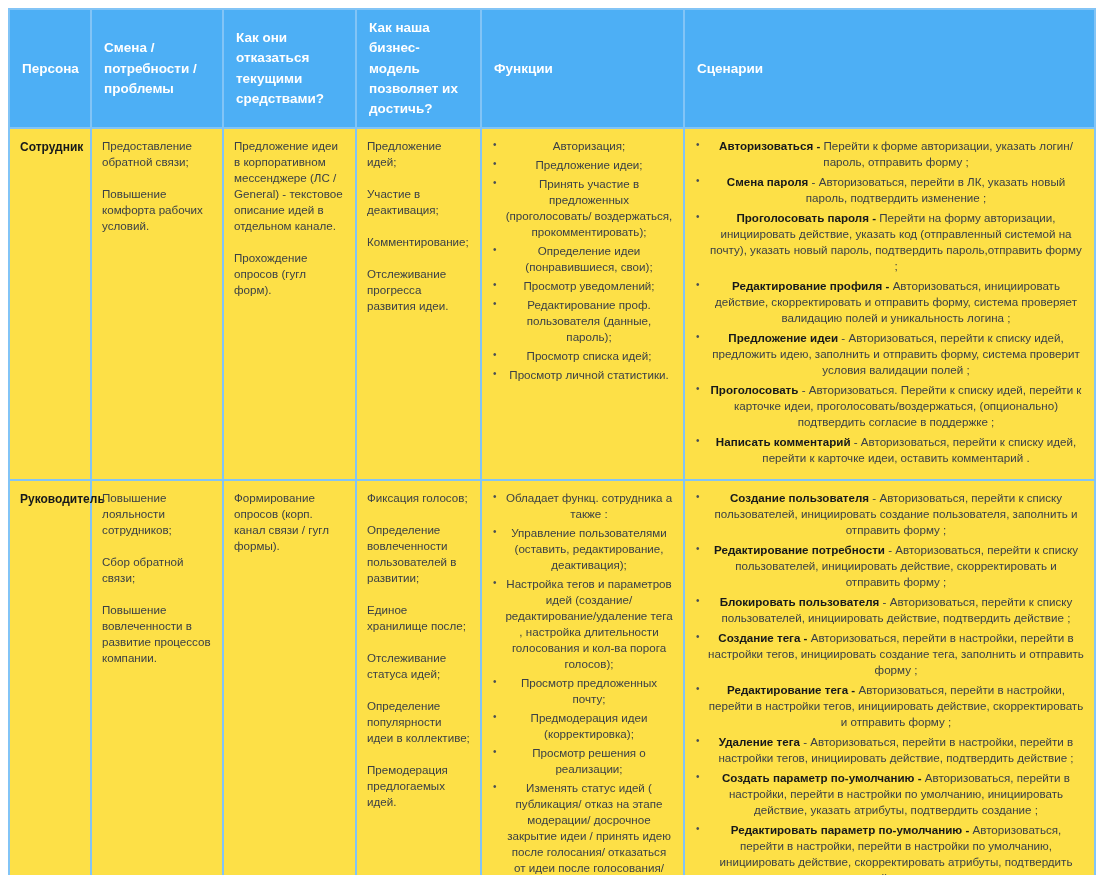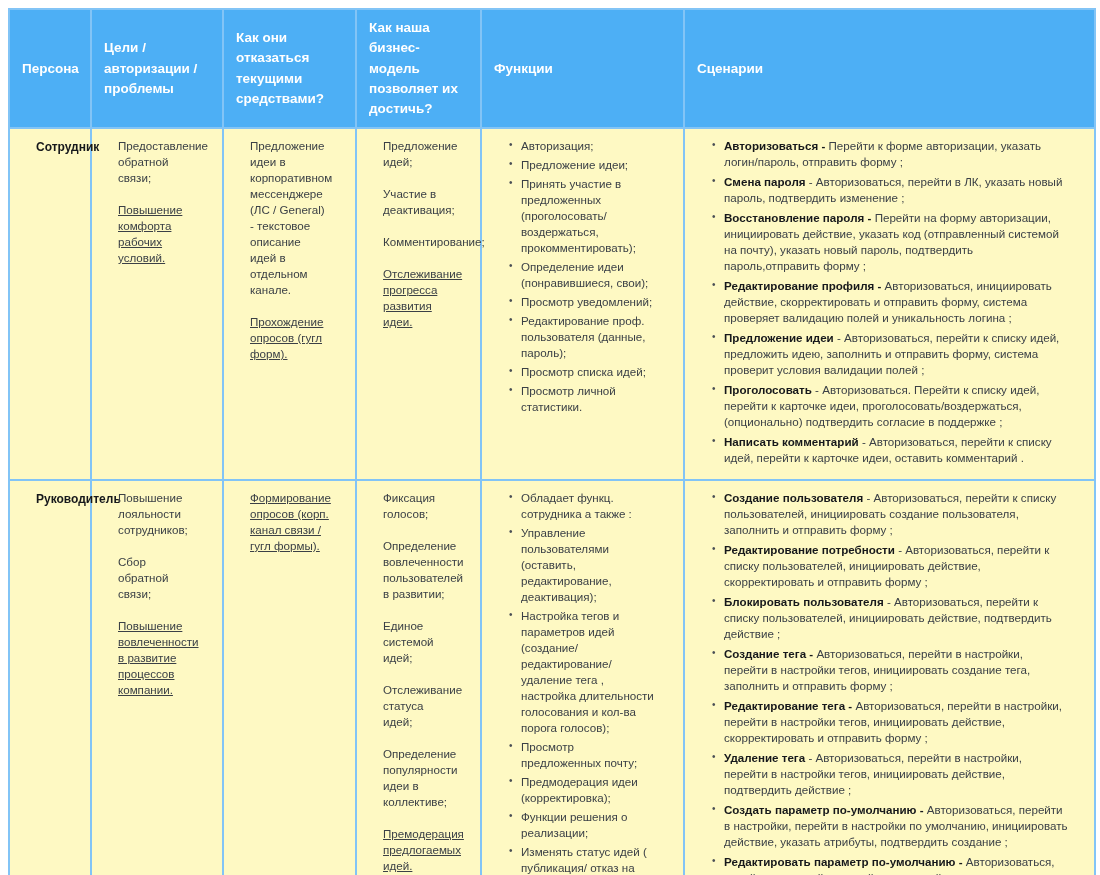--- a/index.html
+++ b/index.html
@@ -21,36 +21,36 @@
     background: #4DAFF5;
     color: #ffffff;
     font-size: 13.5px;
     font-weight: bold;
     text-align: left;
     padding: 8px 12px;
     vertical-align: middle;
     line-height: 1.5;
   }
   td {
-    background: #fef9c3;
-    padding: 9px 26px;
+    background: #fde047;
+    padding: 9px 10px;
     font-size: 11.6px;
     color: #3B4046;
     line-height: 1.38;
   }
   td.persona-cell {
     font-weight: bold;
     color: #16181B;
     font-size: 12px;
     padding-top: 10px;
   }
   td p { margin: 0 0 16px 0; }
-  td p:last-child { margin-bottom: 0; text-decoration: underline; }
+  td p:last-child { margin-bottom: 0; }
   ul { list-style: none; margin: 0; padding: 0; }
-  li { position: relative; padding-left: 13px; margin-bottom: 3px; }
+  li { position: relative; padding-left: 13px; margin-bottom: 3px; text-align: center; }
   li::before {
     content: "\2022";
     position: absolute;
     left: 1px; top: 0;
     font-size: 10px;
     color: #4A4F55;
   }
   ul.scenario-list li { margin-bottom: 4px; }
   b { color: #16181B; }
   thead tr { height: 82px; }
@@ -65,21 +65,21 @@
     <col style="width:82px">
       <col style="width:132px">
       <col style="width:133px">
     <col style="width:125px">
       <col style="width:203px">
       <col style="width:411px">
   </colgroup>
   <thead>
     <tr>
       <th>Персона</th>
-      <th>Цели / авторизации / проблемы</th>
+      <th>Смена / потребности / проблемы</th>
       <th>Как они отказаться текущими средствами?</th>
       <th>Как наша бизнес-модель позволяет их достичь?</th>
       <th>Функции</th>
       <th>Сценарии</th>
     </tr>
   </thead>
   <tbody>
     <tr class="row-employee">
       <td class="persona-cell">Сотрудник</td>
       <td>
@@ -105,54 +105,54 @@
           <li>Просмотр уведомлений;</li>
           <li>Редактирование проф. пользователя (данные, пароль);</li>
           <li>Просмотр списка идей;</li>
           <li>Просмотр личной статистики.</li>
         </ul>
       </td>
       <td>
         <ul class="scenario-list">
           <li><b>Авторизоваться -</b> <span>Перейти к форме авторизации, указать логин/пароль, отправить форму ;</span></li>
           <li><b>Смена пароля</b> <span>- Авторизоваться, перейти в ЛК, указать новый пароль, подтвердить изменение ;</span></li>
-          <li><b>Восстановление пароля -</b> <span>Перейти на форму авторизации, инициировать действие, указать код (отправленный системой на почту), указать новый пароль, подтвердить пароль,отправить форму ;</span></li>
+          <li><b>Проголосовать пароля -</b> <span>Перейти на форму авторизации, инициировать действие, указать код (отправленный системой на почту), указать новый пароль, подтвердить пароль,отправить форму ;</span></li>
           <li><b>Редактирование профиля -</b> <span>Авторизоваться, инициировать действие, скорректировать и отправить форму, система проверяет валидацию полей и уникальность логина ;</span></li>
           <li><b>Предложение идеи</b> <span>- Авторизоваться,  перейти к списку идей, предложить идею, заполнить и отправить форму, система проверит условия валидации полей ;</span></li>
           <li><b>Проголосовать</b> <span>-  Авторизоваться. Перейти к списку идей, перейти к карточке идеи, проголосовать/воздержаться, (опционально) подтвердить согласие в поддержке ;</span></li>
           <li><b>Написать комментарий</b> <span>- Авторизоваться, перейти к списку идей, перейти к карточке идеи, оставить комментарий .</span></li>
         </ul>
       </td>
     </tr>
     <tr class="row-manager">
       <td class="persona-cell">Руководитель</td>
       <td>
         <p>Повышение лояльности сотрудников;</p>
         <p>Сбор обратной связи;</p>
         <p>Повышение вовлеченности в развитие процессов компании.</p>
       </td>
       <td>
         <p>Формирование опросов (корп. канал связи / гугл формы).</p>
       </td>
       <td>
         <p>Фиксация голосов;</p>
         <p>Определение вовлеченности пользователей в развитии;</p>
-        <p>Единое системой идей;</p>
+        <p>Единое хранилище после;</p>
         <p>Отслеживание статуса идей;</p>
         <p>Определение популярности идеи в коллективе;</p>
         <p>Премодерация предлогаемых идей.</p>
       </td>
       <td>
         <ul>
           <li>Обладает функц. сотрудника а также :</li>
           <li>Управление пользователями (оставить, редактирование, деактивация);</li>
           <li>Настройка тегов и параметров идей (создание/ редактирование/удаление тега , настройка длительности голосования и кол-ва порога голосов);</li>
           <li>Просмотр предложенных почту;</li>
           <li>Предмодерация идеи (корректировка);</li>
-          <li>Функции решения о реализации;</li>
+          <li>Просмотр решения о реализации;</li>
           <li>Изменять статус идей ( публикация/ отказ на этапе модерации/ досрочное закрытие идеи / принять идею после голосания/ отказаться от идеи после голосования/ начать внедрение идеи/ отметить реализованной);</li>
 
         </ul>
       </td>
       <td>
         <ul class="scenario-list">
           <li><b>Создание пользователя</b> <span>- Авторизоваться, перейти к списку пользователей, инициировать создание пользователя, заполнить и отправить форму ;</span></li>
           <li><b>Редактирование потребности</b> <span>- Авторизоваться, перейти к списку пользователей, инициировать действие, скорректировать и отправить форму ;</span></li>
           <li><b>Блокировать пользователя</b> <span>- Авторизоваться, перейти к списку пользователей, инициировать действие, подтвердить действие ;</span></li>
           <li><b>Создание тега -</b> <span>Авторизоваться, перейти в настройки, перейти в настройки тегов, инициировать создание тега, заполнить и отправить форму ;</span></li>

